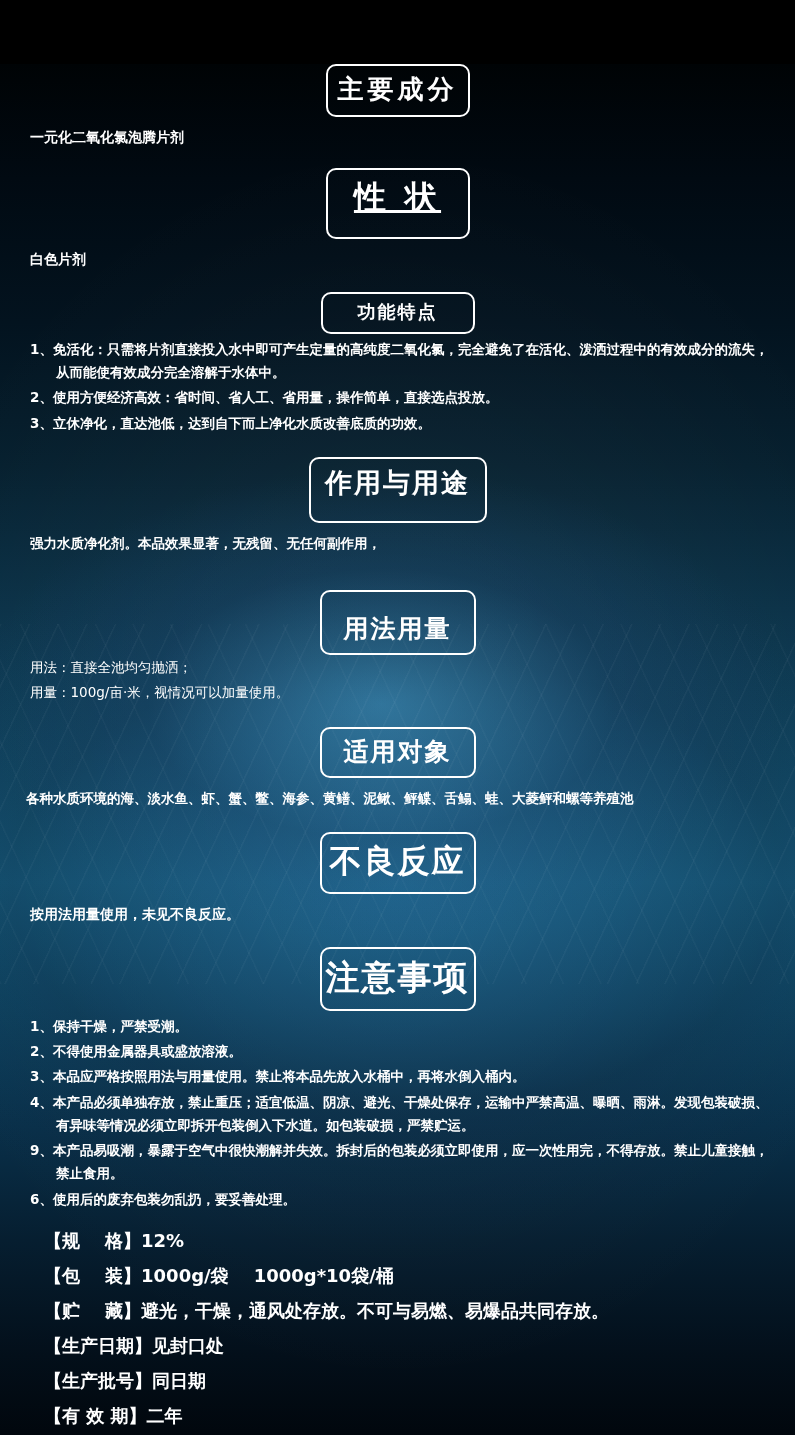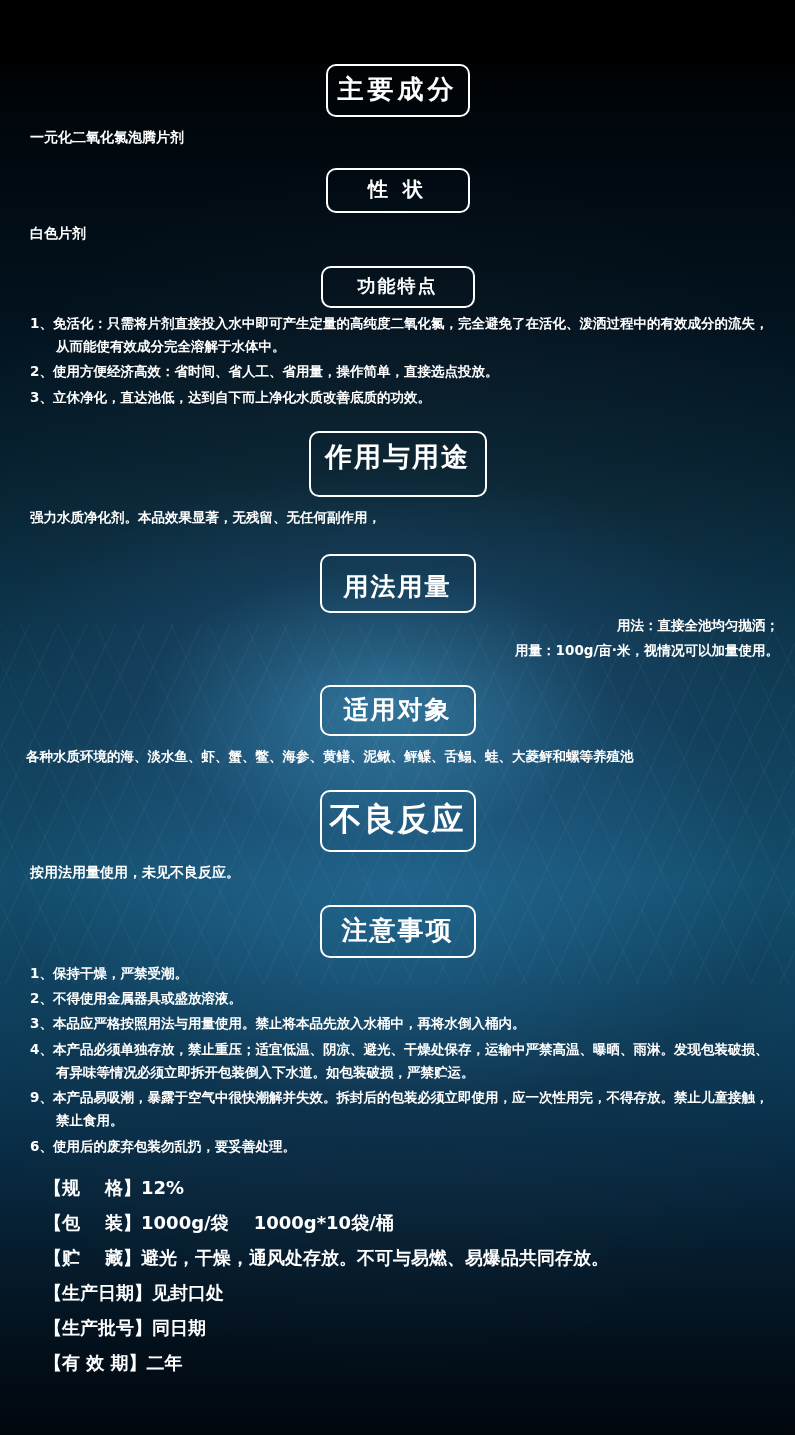--- a/index.html
+++ b/index.html
@@ -64,27 +64,27 @@
     margin: 0 auto;
     border: 2px solid #ffffff;
     border-radius: 10px;
     text-align: center;
     font-weight: bold;
     color: #ffffff;
     letter-spacing: 2px;
     background: transparent;
   }
   .h-main { width: 140px; font-size: 26px; padding: 6px 0 8px; margin-top: 64px; letter-spacing: 4px; }
-  .h-xing { width: 140px; font-size: 20px; padding: 6px 0 8px; margin-top: 20px; letter-spacing: 4px; }
+  .h-xing { width: 140px; font-size: 32px; padding: 6px 0 17px; margin-top: 20px; letter-spacing: 4px; text-decoration: underline; }
   .h-func { width: 150px; font-size: 18px; padding: 6px 0 8px; margin-top: 22px; letter-spacing: 2px; }
   .h-use  { width: 174px; font-size: 27px; padding: 6px 0 20px; margin-top: 22px; letter-spacing: 2px; }
-  .h-dose { width: 152px; font-size: 25px; padding: 14px 0 8px; margin-top: 26px; letter-spacing: 2px; }
+  .h-dose { width: 152px; font-size: 25px; padding: 20px 0 8px; margin-top: 36px; letter-spacing: 2px; }
   .h-obj  { width: 152px; font-size: 25px; padding: 6px 0 8px; margin-top: 22px; letter-spacing: 2px; }
   .h-adv  { width: 152px; font-size: 32px; padding: 6px 0 8px; margin-top: 22px; letter-spacing: 2px; }
-  .h-note { width: 152px; font-size: 26px; padding: 6px 0 8px; margin-top: 22px; letter-spacing: 2px; }
+  .h-note { width: 152px; font-size: 34px; padding: 6px 0 8px; margin-top: 22px; letter-spacing: 2px; }
 
   .plain {
     font-size: 14px;
     font-weight: bold;
     line-height: 1.5;
     margin: 10px 0 0 14px;
   }
   .lead {
     font-size: 13.5px;
     font-weight: bold;
@@ -100,24 +100,23 @@
     font-size: 13.5px;
     font-weight: bold;
     line-height: 1.72;
     margin: 0 0 2px 0;
     padding-left: 40px;
     text-indent: -26px;
     color: #ffffff;
   }
   .dose-line {
     font-size: 13.5px;
-    font-weight: bold;
+    font-weight: normal;
     line-height: 1.85;
     margin-left: 14px;
-    text-align: right;
   }
   .obj-line {
     font-size: 13.5px;
     font-weight: bold;
     line-height: 1.6;
     margin: 10px 10px 0 10px;
   }
   .spec-list {
     margin: 12px 0 0 0;
     padding: 0;

